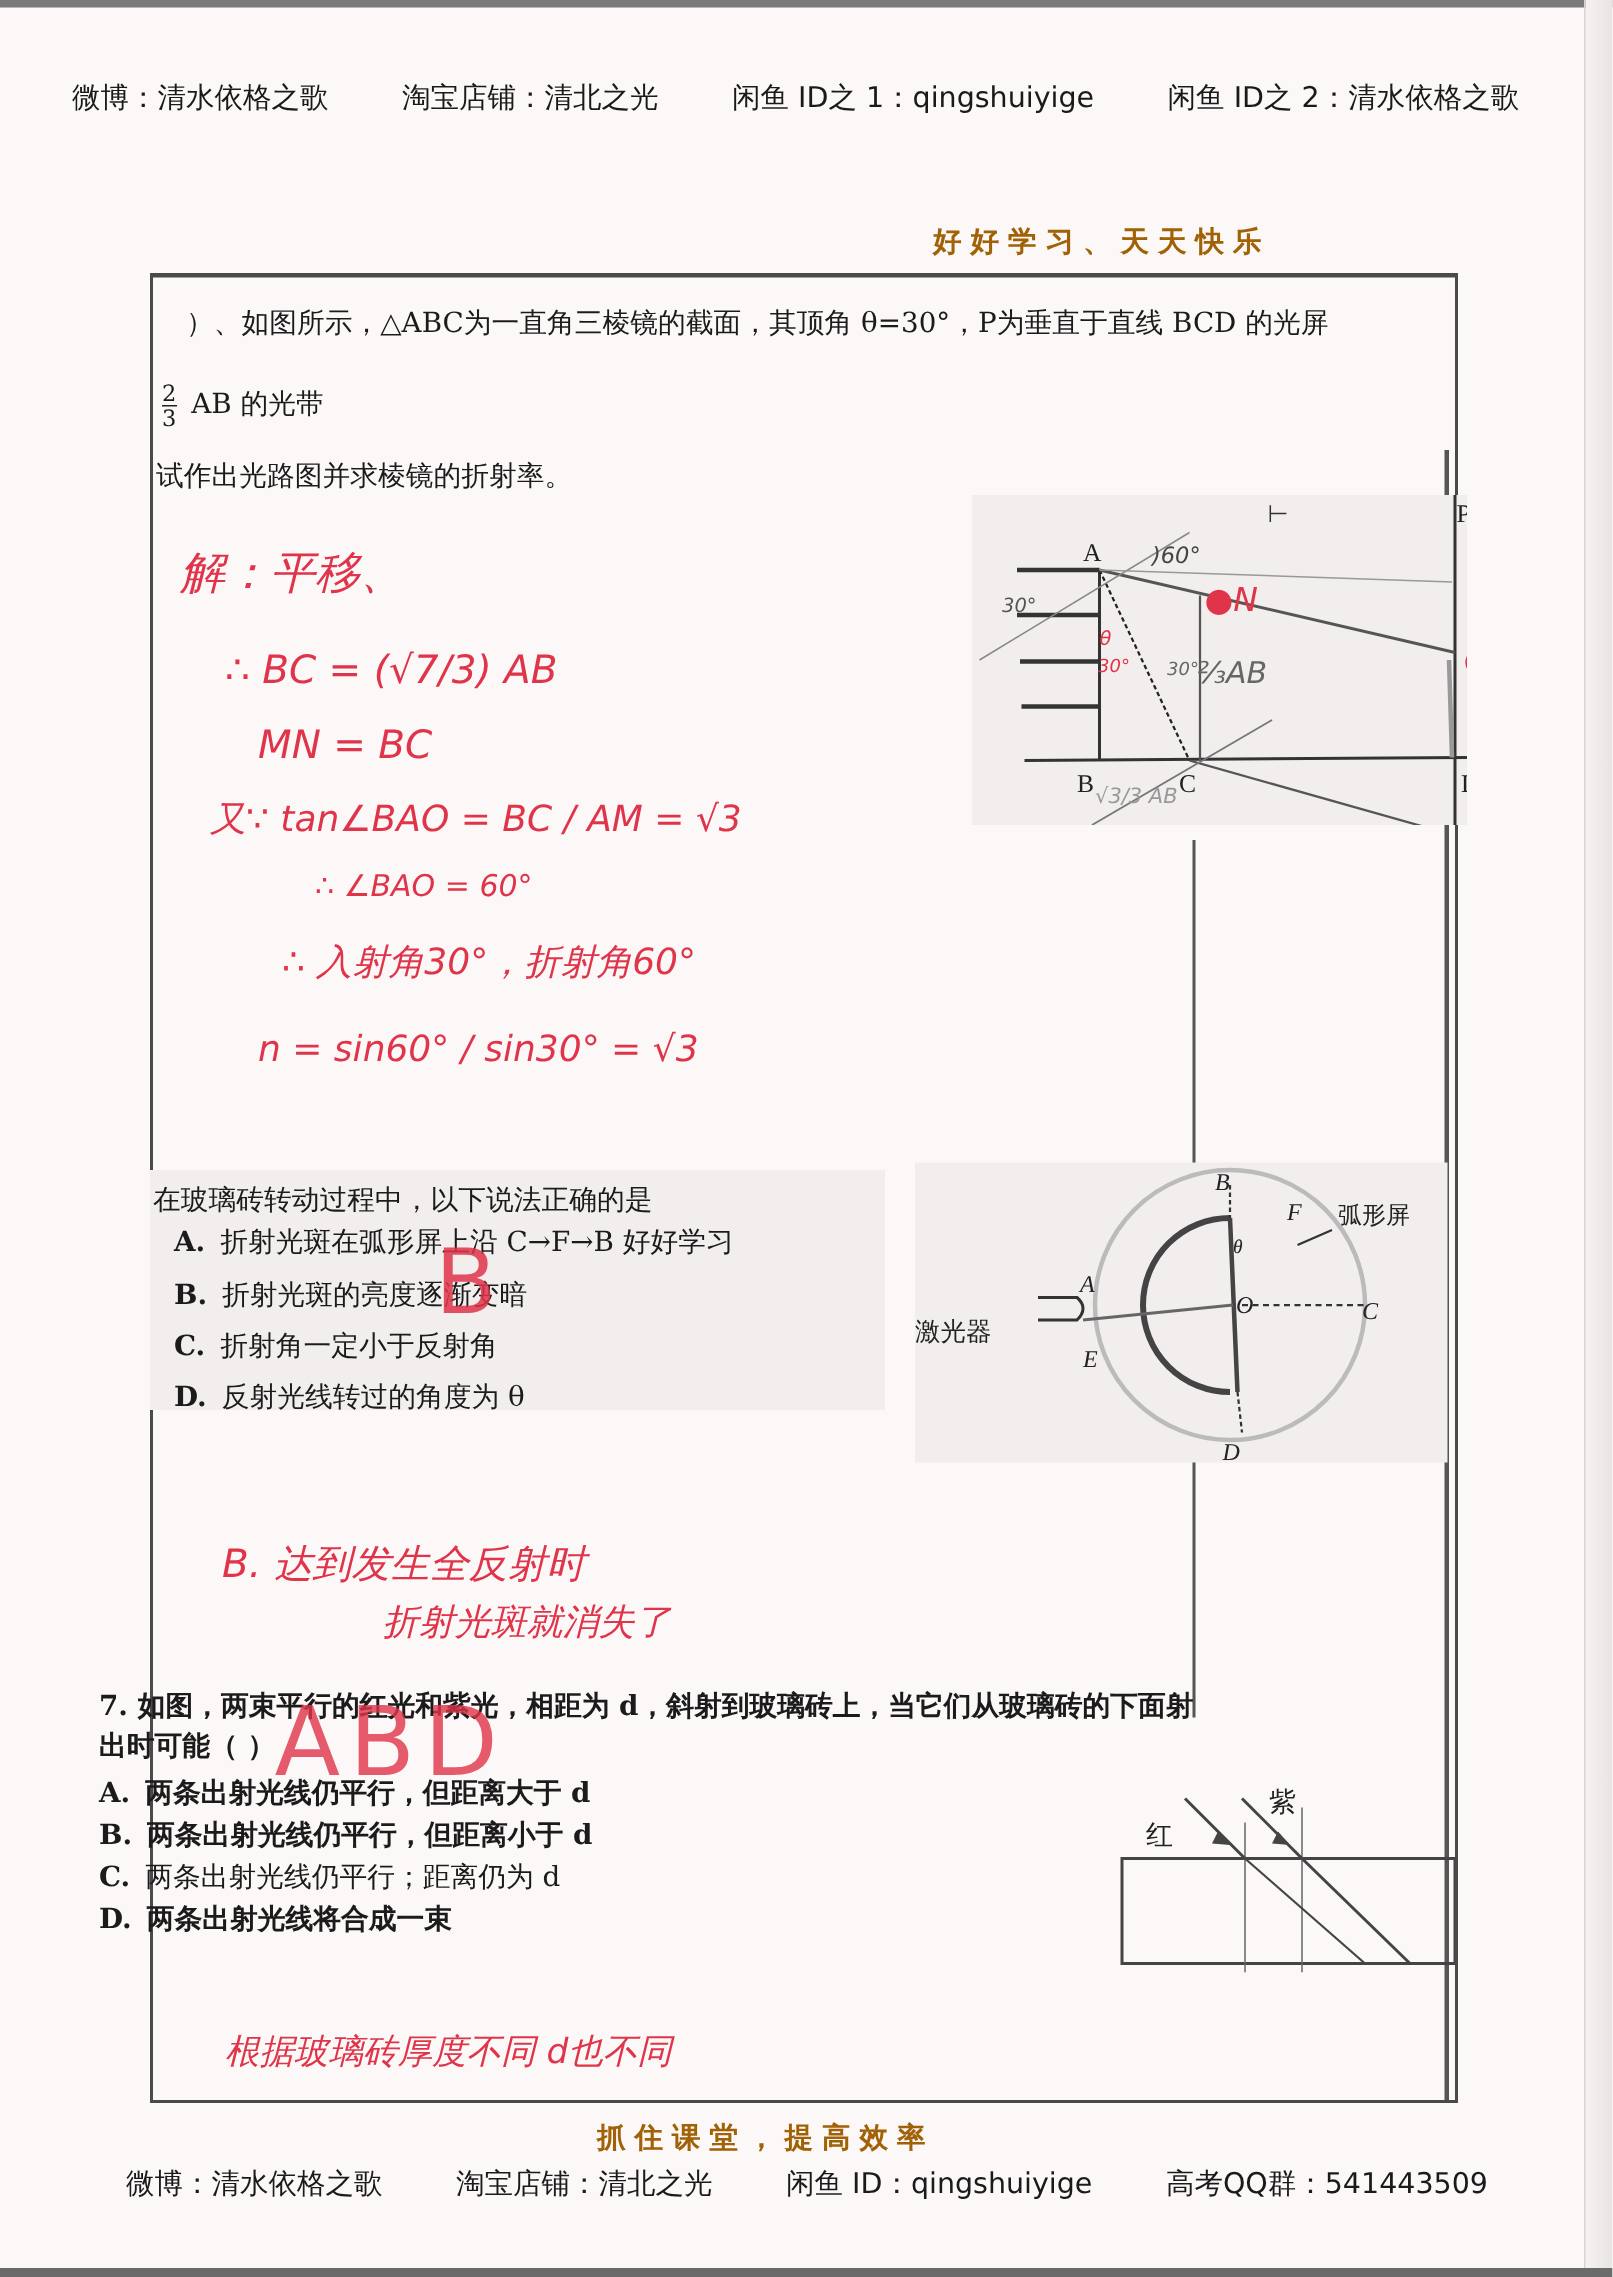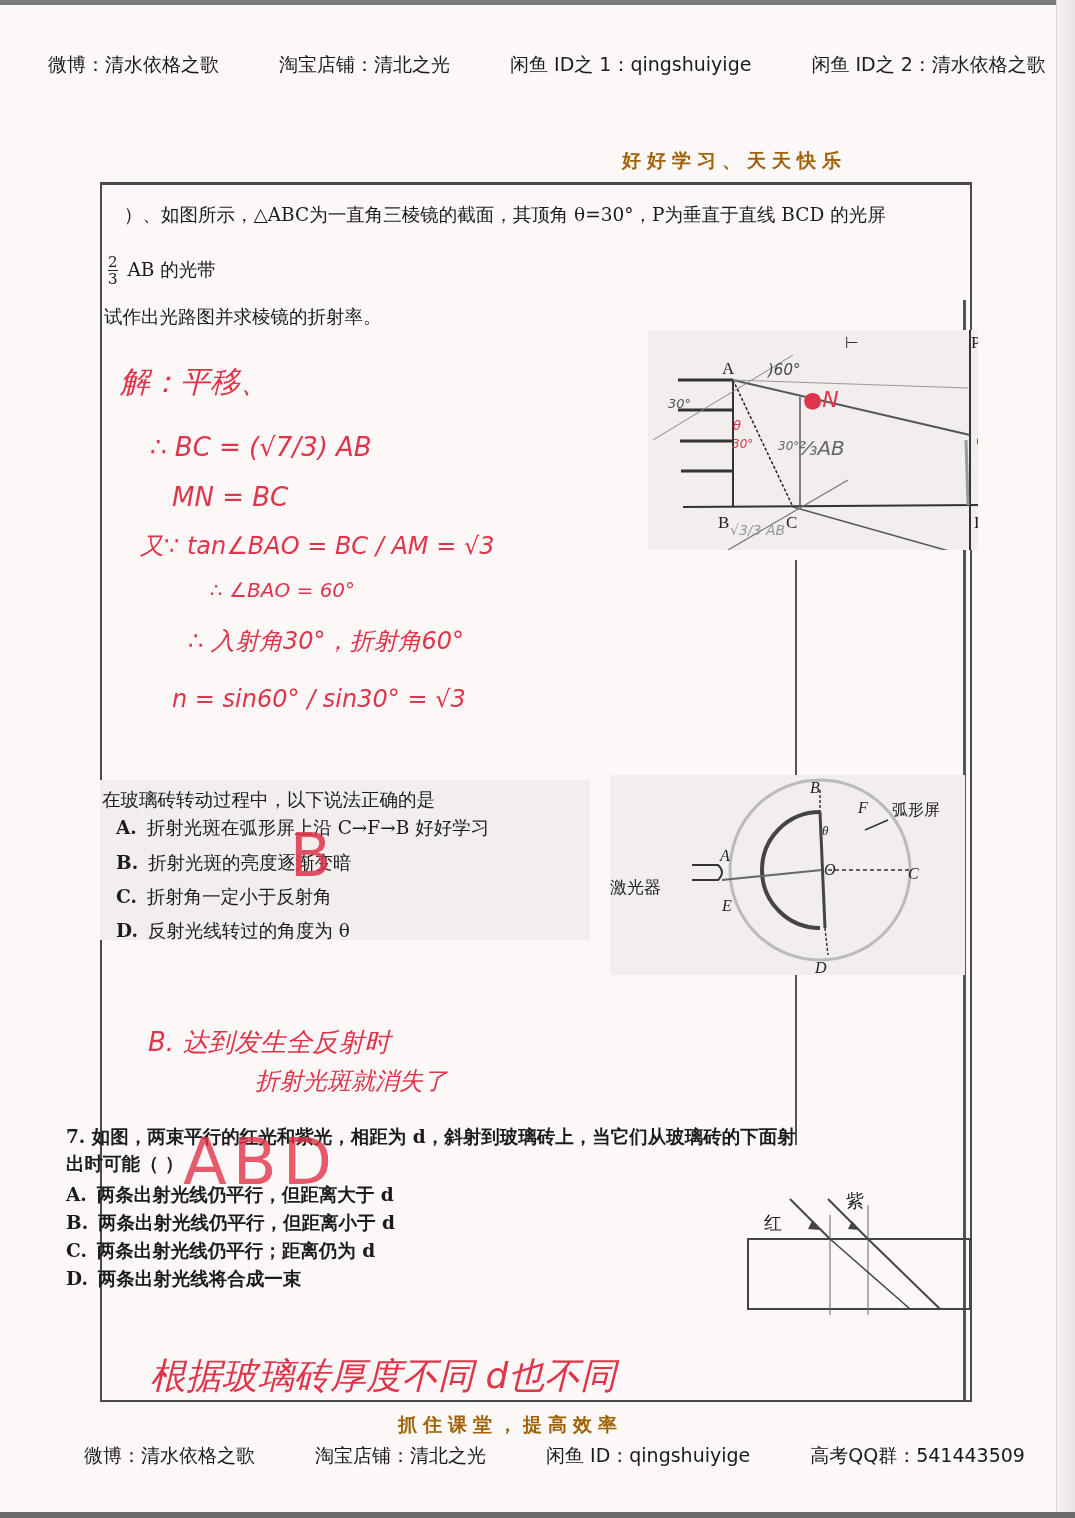--- a/index.html
+++ b/index.html
@@ -1,18 +1,18 @@
 <!DOCTYPE html>
 <html><head>
 <meta charset="utf-8">
 <style>
   html, body { margin:0; padding:0; }
   body { width:1075px; height:1518px; background:#fbf8f7; position:relative; overflow:hidden; font-family:"DejaVu Sans", sans-serif; color:#1a1a1a; }
   .abs { position:absolute; }
-  .hdr { top:52px; left:48px; width:1000px; font-size:19px; display:flex; gap:16px; white-space:nowrap; letter-spacing:0px; }
+  .hdr { top:52px; left:48px; width:1000px; font-size:19px; display:flex; gap:5px; white-space:nowrap; letter-spacing:0px; }
   .hdr span { margin-right:44px; }
   .motto { font-family:"DejaVu Serif", serif; color:#a16207; letter-spacing:6px; font-size:19px;font-weight:bold; }
   .frame { left:100px; top:182px; width:868px; height:1215px; border:2px solid #4a4a4a; border-top-width:3px; }
   .vline { background:#555; width:2px; }
   .q { font-family:"DejaVu Serif", serif; font-size:18.5px; color:#1b1b1b; white-space:nowrap; }
   .hand { color:#e0344a; font-family:"DejaVu Sans", sans-serif; font-style:italic; white-space:nowrap; }
   .opt b { font-family:"DejaVu Serif", serif; margin-right:10px; }
   .edge-r { right:0; top:0; width:18px; height:1518px; background:linear-gradient(to right, #f5f2f1, #e8e4e3); border-left:1px solid #d9d4d2; }
   .edge-b { left:0; bottom:0; width:1075px; height:6px; background:#6b6b6b; }
   .edge-t { left:0; top:0; width:1075px; height:5px; background:#7a7a7a; }
@@ -133,41 +133,41 @@
   </svg>
 </div>
 
 <div class="abs hand" style="left:148px; top:1025px; font-size:26px;">B. 达到发生全反射时</div>
 <div class="abs hand" style="left:255px; top:1065px; font-size:24px;">折射光斑就消失了</div>
 
 <div class="abs q" style="left:66px; top:1124px; font-weight:bold;">7. 如图，两束平行的红光和紫光，相距为 d，斜射到玻璃砖上，当它们从玻璃砖的下面射</div>
 <div class="abs q" style="left:66px; top:1151px; font-weight:bold;">出时可能（      ）</div>
 <div class="abs q opt" style="left:66px; top:1182px; font-weight:bold;"><b>A.</b><span>两条出射光线仍平行，但距离大于 d</span></div>
 <div class="abs q opt" style="left:66px; top:1210px; font-weight:bold;"><b>B.</b><span>两条出射光线仍平行，但距离小于 d</span></div>
-<div class="abs q opt" style="left:66px; top:1238px; font-weight:bold;"><b>C.</b><span>两条出射光线仍平行；距离仍为 d</span></div>
+<div class="abs q opt" style="left:66px; top:1238px; font-weight:normal;"><b>C.</b><span>两条出射光线仍平行；距离仍为 d</span></div>
 <div class="abs q opt" style="left:66px; top:1266px; font-weight:bold;"><b>D.</b><span>两条出射光线将合成一束</span></div>
 <div class="abs hand" style="left:160px; top:1125px; font-size:64px; font-style:normal; opacity:0.8; letter-spacing:6px;margin-left:23px;">ABD</div>
 
 <div class="abs" style="left:740px; top:1185px; width:230px; height:130px;">
   <svg width="230" height="130" viewBox="0 0 230 130">
     <rect x="8" y="54" width="222" height="70" fill="none" stroke="#444" stroke-width="2"></rect>
     <line x1="90" y1="30" x2="90" y2="130" stroke="#666" stroke-width="1"></line>
     <line x1="128" y1="20" x2="128" y2="130" stroke="#666" stroke-width="1"></line>
     <line x1="50" y1="14" x2="90" y2="54" stroke="#444" stroke-width="2"></line>
     <line x1="88" y1="14" x2="128" y2="54" stroke="#444" stroke-width="2"></line>
     <line x1="90" y1="54" x2="170" y2="124" stroke="#444" stroke-width="1.5"></line>
     <line x1="128" y1="54" x2="200" y2="124" stroke="#444" stroke-width="2"></line>
     <polygon points="72,36 80,45 68,44" fill="#444"></polygon>
     <polygon points="112,36 120,45 108,44" fill="#444"></polygon>
     <text x="24" y="44" font-family="Liberation Serif, serif" font-size="18" fill="#222">红</text>
     <text x="106" y="22" font-family="Liberation Serif, serif" font-size="18" fill="#222">紫</text>
   </svg>
 </div>
 
-<div class="abs hand" style="left:150px; top:1352px; font-size:36px;">根据玻璃砖厚度不同 d也不同</div>
+<div class="abs hand" style="left:150px; top:1352px; font-size:23px;">根据玻璃砖厚度不同 d也不同</div>
 
 <div class="abs motto" style="left:398px; top:1412px;">抓住课堂，提高效率</div>
 <div class="abs hdr" style="top:1443px; left:84px;">
   <span>微博：清水依格之歌</span>
   <span>淘宝店铺：清北之光</span>
   <span>闲鱼 ID：qingshuiyige</span>
   <span>高考QQ群：541443509</span>
 </div>
 
 </body></html>

